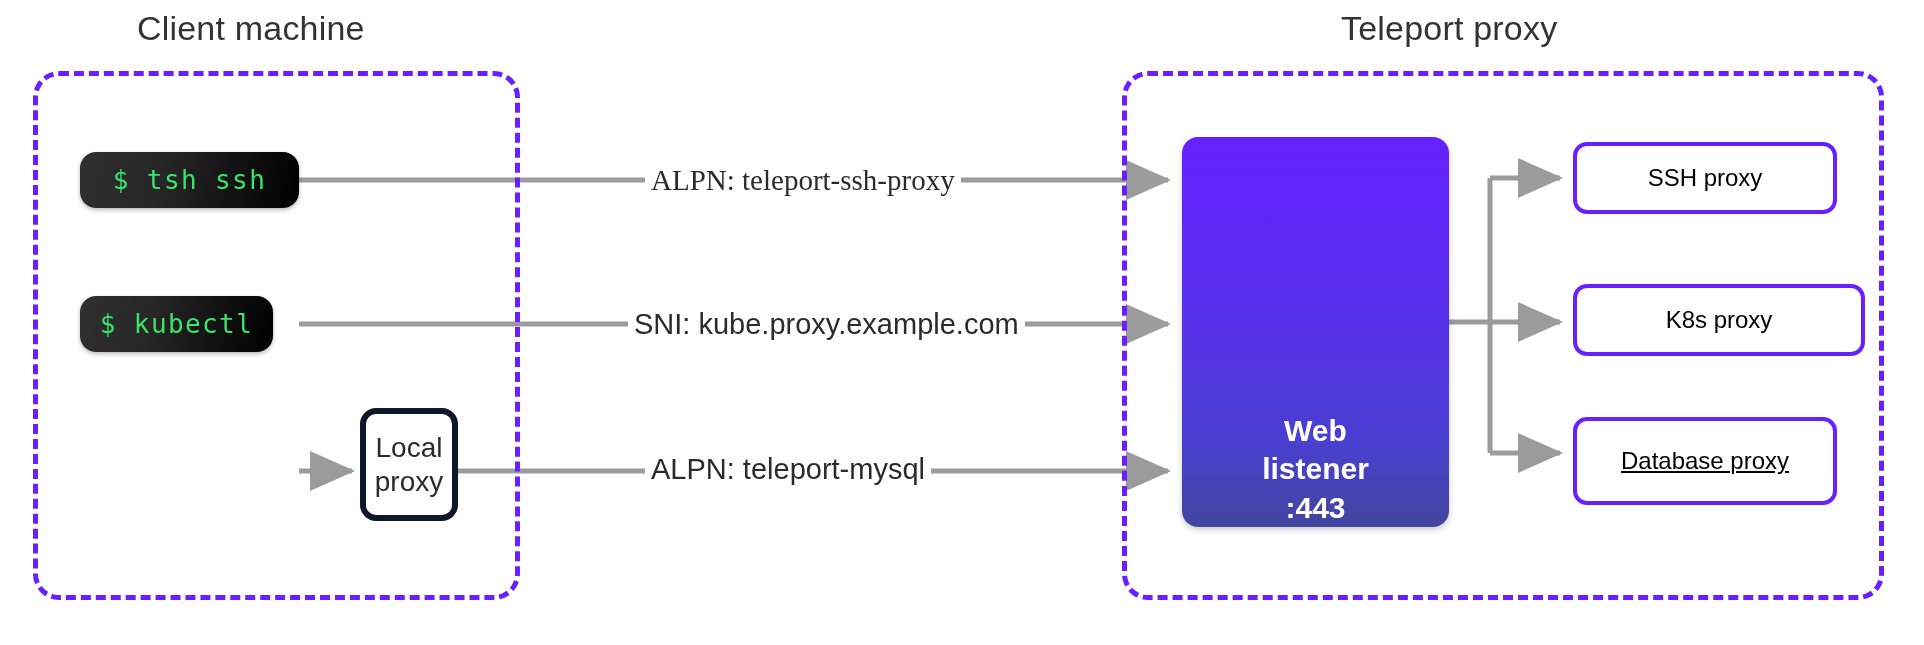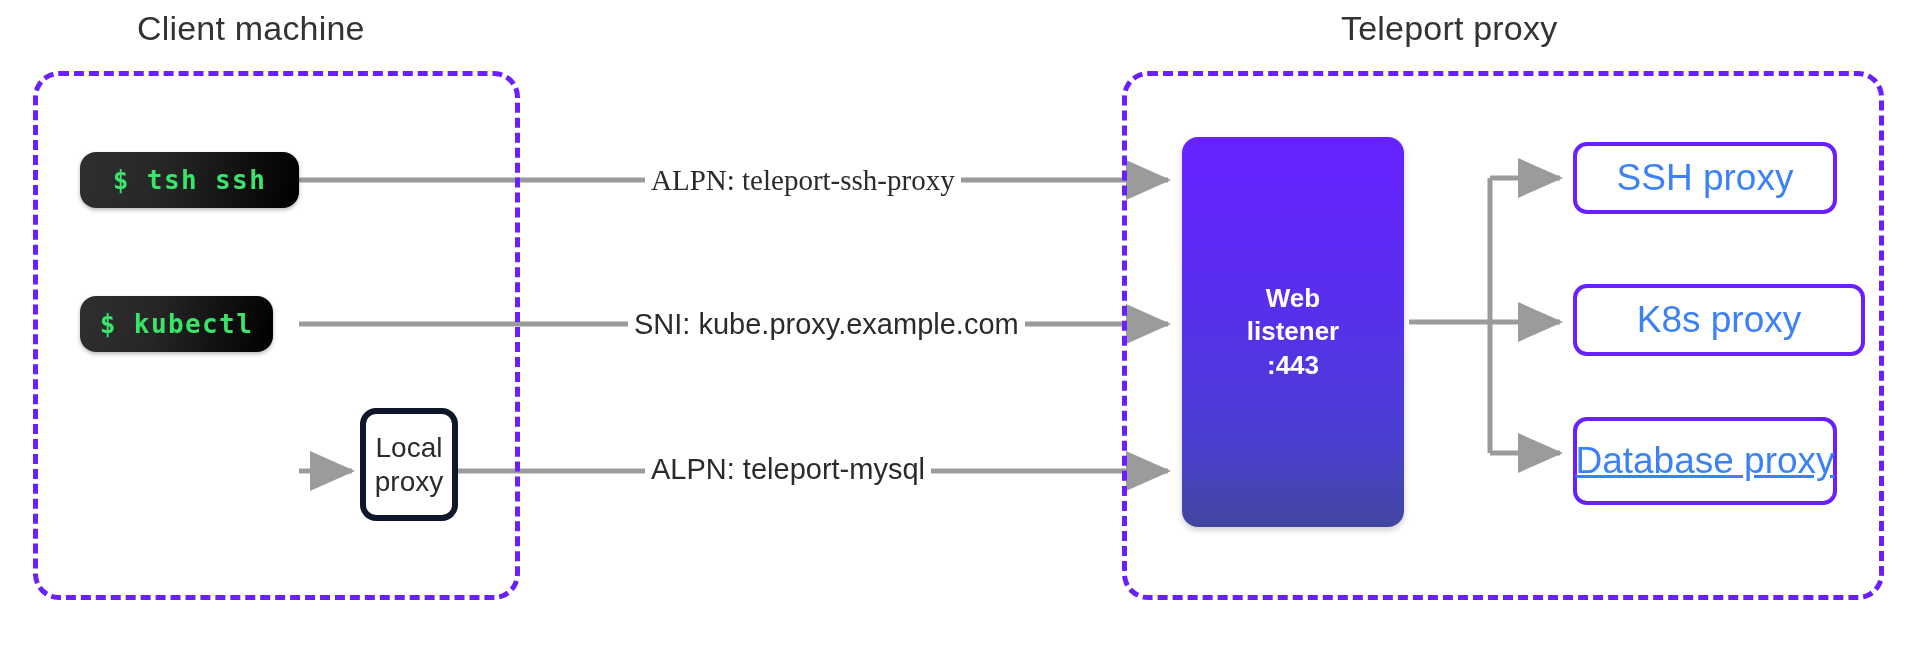--- a/index.html
+++ b/index.html
@@ -37,54 +37,54 @@
 
   
   .terminal{
     position:absolute;
     box-sizing:border-box;
     border-radius:16px;
     background:linear-gradient(100deg,#2f2f2f 0%,#262626 38%,#111111 72%,#000000 100%);
     color:#3ae36a;
     font-family:"DejaVu Sans Mono","Liberation Mono",monospace;
     font-size:26px;
-    font-weight:700;
+    font-weight:400;
     letter-spacing:1.4px;
     display:flex;align-items:center;justify-content:center;
     box-shadow:0 2px 4px rgba(0,0,0,.28);
   }
   #term-tsh{left:80px;top:152px;width:219px;height:56px;}
   #term-kubectl{left:80px;top:296px;width:193px;height:56px;}
   #term-mysql{left:80px;top:443px;width:219px;height:56px;}
 
   
   #local-proxy{
     position:absolute;left:360px;top:408px;width:98px;height:113px;
     box-sizing:border-box;
     border:6px solid #0f172a;border-radius:16px;background:#fff;
     display:flex;align-items:center;justify-content:center;text-align:center;
     font-size:28px;color:#2b2b2b;line-height:1.2;
   }
 
   
   #web-listener{
-    position:absolute;left:1182px;top:137px;width:222px;height:390px;
+    position:absolute;left:1182px;top:137px;width:267px;height:390px;
     box-sizing:border-box;border-radius:16px;
     background:linear-gradient(180deg,#6622ff 0%,#5a2cf0 38%,#4a3fd1 78%,#42469f 100%);
-    color:#ffffff;font-weight:700;font-size:26px;line-height:1.28;
-    display:flex;align-items:center;justify-content:center;text-align:center;
+    color:#ffffff;font-weight:700;font-size:30px;line-height:1.28;
+    display:flex;align-items:flex-end;justify-content:center;text-align:center;
     box-shadow:0 3px 6px rgba(0,0,0,.2);
   }
 
   
   .proxy-pill{
     position:absolute;box-sizing:border-box;
     border:4px solid #6a1fff;border-radius:14px;background:#fff;
     display:flex;align-items:center;justify-content:center;
-    font-size:37px;color:#3b82f6;white-space:nowrap;
+    font-size:24px;color:#000000;white-space:nowrap;
   }
   #pill-ssh{left:1573px;top:142px;width:264px;height:72px;}
   #pill-k8s{left:1573px;top:284px;width:292px;height:72px;}
   #pill-db{left:1573px;top:417px;width:264px;height:88px;text-decoration:underline;}
 
   
   .edge-label{
     position:absolute;
     font-size:29px;color:#2b2b2b;white-space:nowrap;
     background:#ffffff;padding:0 6px;

